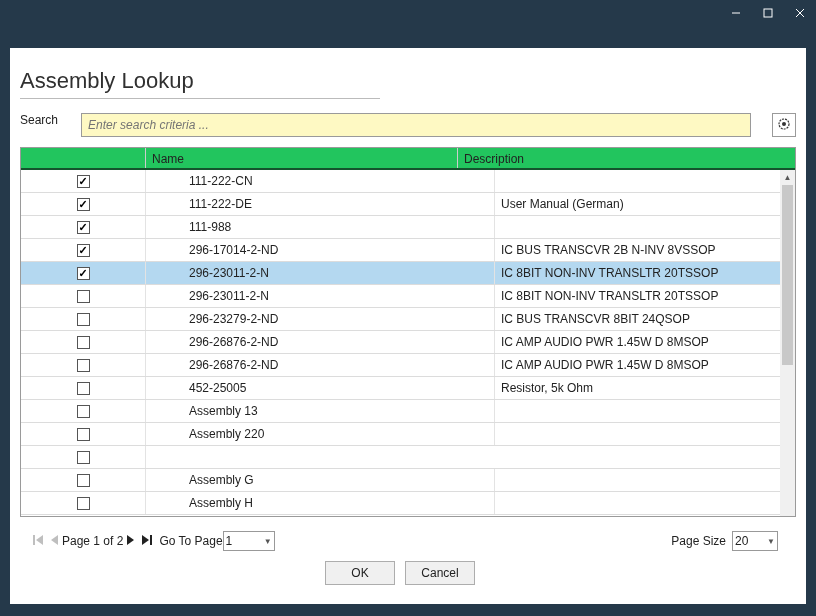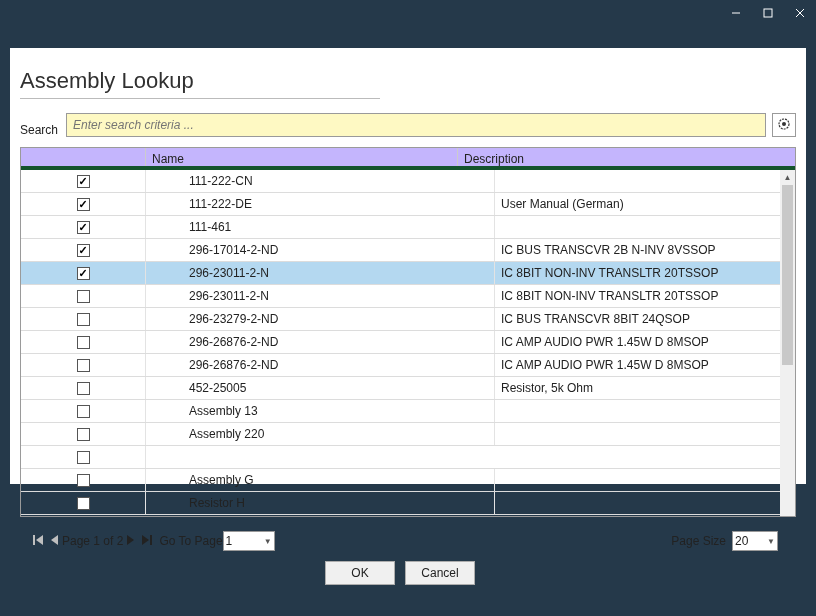--- a/index.html
+++ b/index.html
@@ -7,44 +7,44 @@
   .outer {
     width:816px; height:616px; background:#25394a; position:relative;
   }
   .window-controls {
     position:absolute; top:0; right:0; display:flex; color:#fff;
   }
   .window-btn {
     width:32px; height:26px; display:flex; align-items:center; justify-content:center; font-size:13px;
   }
   .dialog {
-    position:absolute; left:10px; top:48px; width:796px; height:436px; background:#fff;
+    position:absolute; left:10px; top:48px; width:796px; height:556px; background:#fff;
   }
   .title {
     font-size:22px; font-weight:300; color:#303030; padding:20px 10px 4px 10px;
   }
   .title-underline {
     border-bottom:1px solid #bbb; margin:0 10px 14px 10px; width:360px;
   }
   .search-row {
-    display:flex; align-items:flex-end; padding:0 10px 10px 10px; gap:6px;
+    display:flex; align-items:flex-start; padding:0 10px 10px 10px; gap:21px;
   }
   .search-label { font-size:12px; color:#222; margin-right:2px;}
   .search-input {
     flex:1; height:24px; border:1px solid #9a9a9a; padding:2px 6px; font-size:12px; font-style:italic; color:#888;
     outline:none; background:#fef9c3;
   }
   .search-icon-btn {
     width:24px; height:24px; border:1px solid #9a9a9a; display:flex; align-items:center; justify-content:center;
   }
   .grid {
     margin:0 10px; border:1px solid #9a9a9a; height:370px; position:relative; overflow:hidden;
   }
   .grid-header {
-    display:flex; height:22px; background:#c4b5fd; border-bottom:4px solid #14532d;
+    display:flex; height:22px; background:#22c55e; border-bottom:2px solid #14532d;
   }
   .col-check { width:125px; border-right:1px solid #ccc;}
   .col-name  { width:312px; border-right:1px solid #ccc; padding:4px 6px; font-size:12px;}
   .col-desc  { flex:1; padding:4px 6px; font-size:12px;}
   .grid-body { position:absolute; top:22px; left:0; right:15px; bottom:0; overflow:hidden auto;}
   .row {
     display:flex; height:23px; align-items:stretch; border-bottom:1px solid #dcdcdc;
     font-size:12px; color:#222;
   }
   .row.selected { background:#b4d8f0; }
@@ -144,21 +144,21 @@
             <div class="cell-check">
               <div class="checkbox checked"></div>
             </div>
             <div class="cell-name">111-222-DE</div>
             <div class="cell-desc">User Manual (German)</div>
           </div>
           <div class="row">
             <div class="cell-check">
               <div class="checkbox checked"></div>
             </div>
-            <div class="cell-name">111-461</div>
+            <div class="cell-name">111-988</div>
           </div>
           <div class="row">
             <div class="cell-check">
               <div class="checkbox checked"></div>
             </div>
             <div class="cell-name">296-17014-2-ND</div>
             <div class="cell-desc">IC BUS TRANSCVR 2B N-INV 8VSSOP</div>
           </div>
           <div class="row selected">
             <div class="cell-check">
@@ -226,21 +226,21 @@
             <div class="cell-check">
               <div class="checkbox"></div>
             </div>
             <div class="cell-name">Assembly G</div>
             <div class="cell-desc"></div>
           </div>
           <div class="row">
             <div class="cell-check">
               <div class="checkbox"></div>
             </div>
-            <div class="cell-name">Resistor H</div>
+            <div class="cell-name">Assembly H</div>
             <div class="cell-desc"></div>
           </div>
         </div>
       <div class="vscroll">
         <div class="vscroll-up">▲</div>
         <div class="vscroll-thumb"></div>
       </div>
     </div>
 
     <div class="pager">

